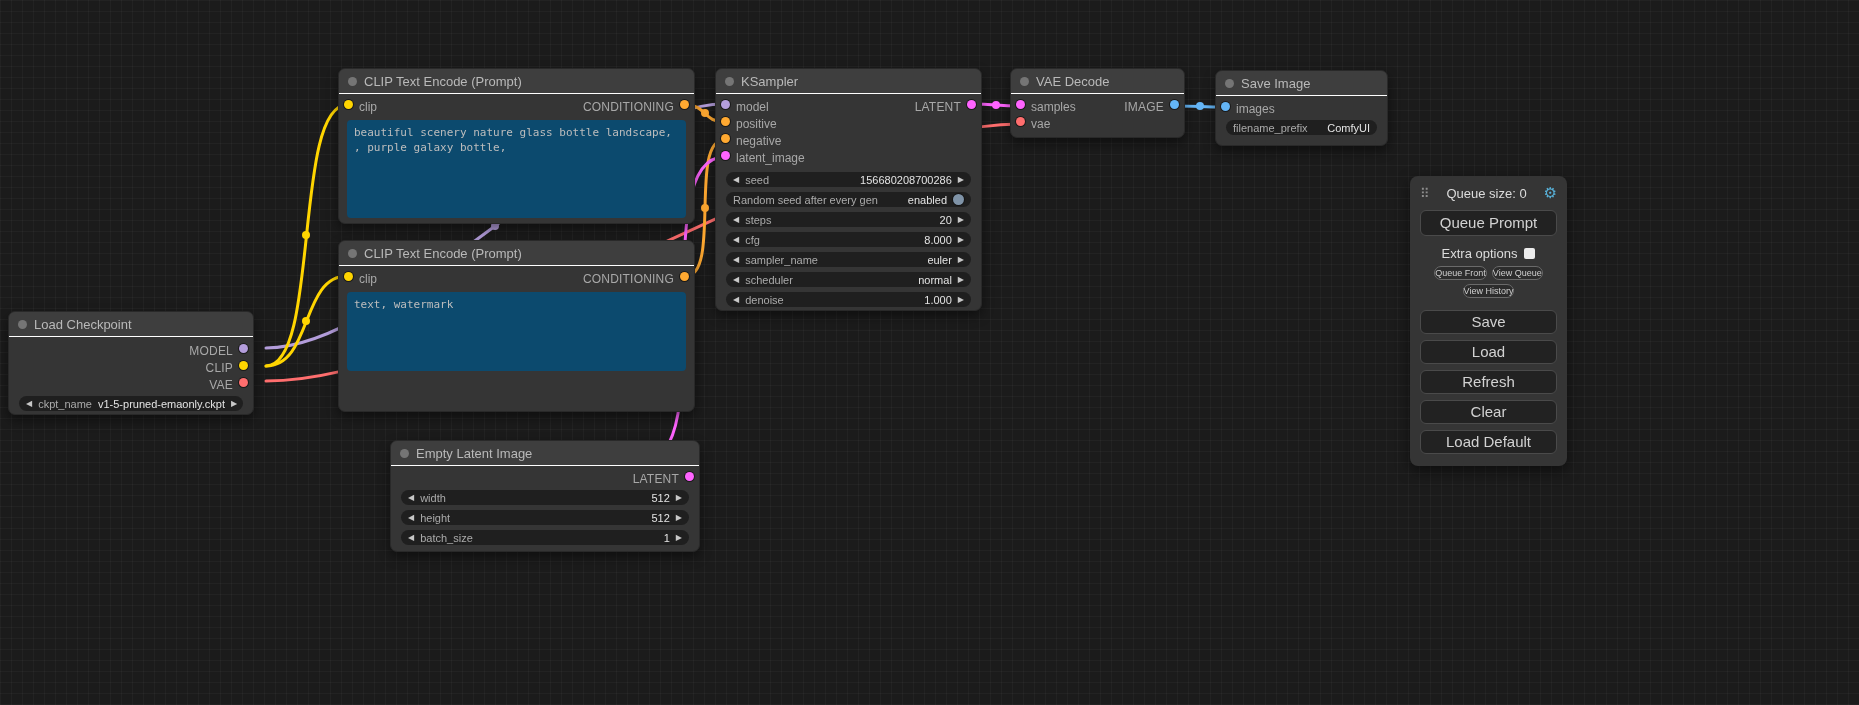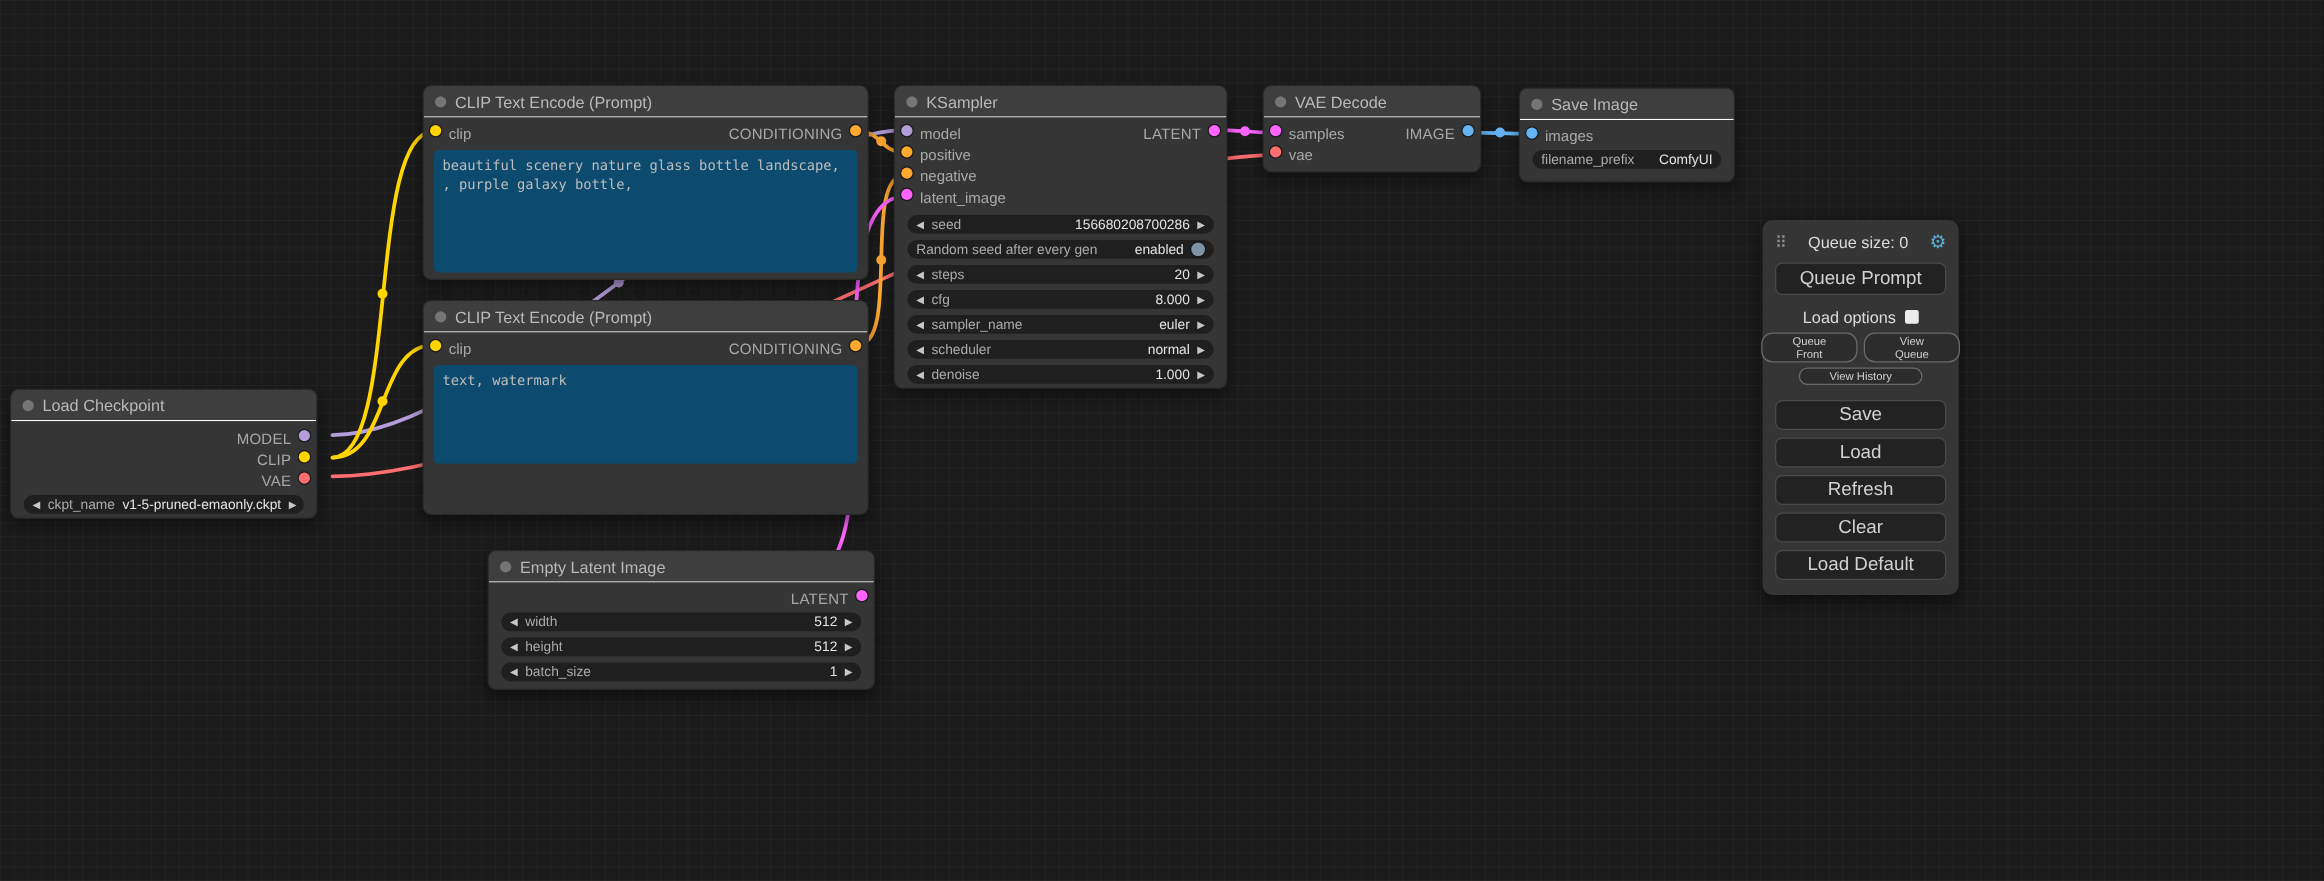--- a/index.html
+++ b/index.html
@@ -46,21 +46,21 @@
   .gear{font-size:15px;cursor:pointer;}
   .btn{display:block;width:100%;background:#222;border:1px solid #4a4a4a;border-radius:6px;color:#d2d2d2;
         text-align:center;font-size:15px;padding:2px 0 3px;margin-bottom:6px;cursor:pointer;
         box-sizing:border-box;font-family:inherit;}
   .btn-primary{margin-bottom:10px;padding:3px 0 4px;}
   .extra-row{display:flex;align-items:center;justify-content:center;gap:7px;color:#dcdcdc;font-size:13px;
         margin:2px 0 5px;}
   .checkbox{width:11px;height:11px;background:#ececec;border-radius:2px;cursor:pointer;flex:none;}
   .small-row{display:flex;gap:5px;justify-content:center;margin-bottom:4px;}
   .btn-small{background:#2c2c2c;border:1px solid #6a6a6a;border-radius:9px;color:#cfcfcf;font-size:9px;
-        padding:1px 24px;cursor:pointer;font-family:inherit;}
+        padding:1px 0;cursor:pointer;font-family:inherit;}
   .spacer-top{margin-top:12px;}
 </style>
 </head>
 <body>
 
 <div id="canvas">
 
   <svg id="wires" width="1859" height="705" viewBox="0 0 1859 705">
     <path d="M 266 348 C 396 348, 594 104, 724 104" style="stroke: rgb(179, 157, 219);"></path>
     <path d="M 266 366 C 320 366, 293 105, 347 105" style="stroke: rgb(255, 213, 0);"></path>
@@ -312,21 +312,21 @@
   </div>
 
   <div class="menu-panel">
     <div class="menu-header">
       <span class="drag-handle">⠿</span>
       <span>Queue size: 0</span>
       <span class="gear" style="color: rgb(87, 175, 214);">⚙</span>
     </div>
     <button class="btn btn-primary">Queue Prompt</button>
     <div class="extra-row">
-      <span>Load options</span>
+      <span>Extra options</span>
       <span class="checkbox"></span>
     </div>
     <div class="small-row">
       <button class="btn-small">Queue Front</button>
       <button class="btn-small">View Queue</button>
     </div>
     <div class="small-row">
       <button class="btn-small">View History</button>
     </div>
     <button class="btn spacer-top">Save</button>

